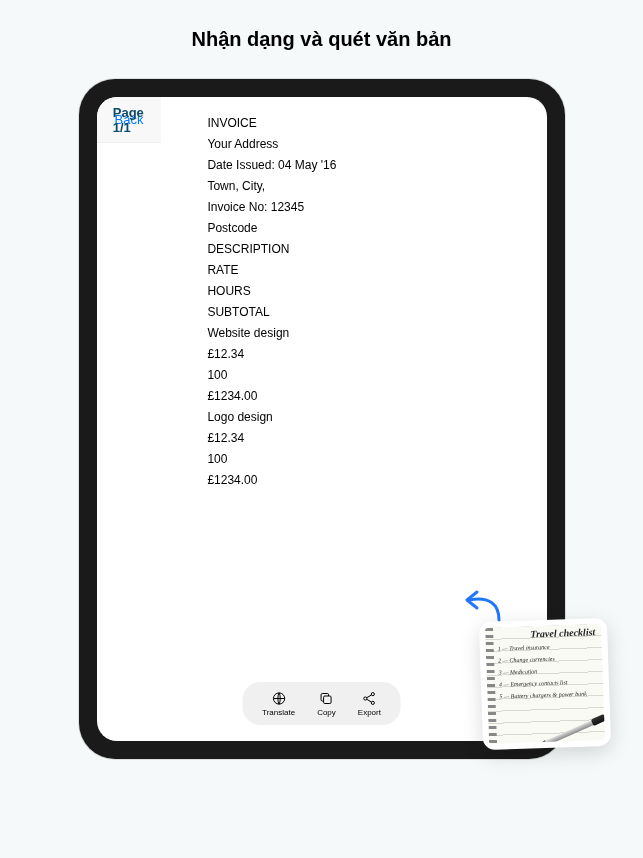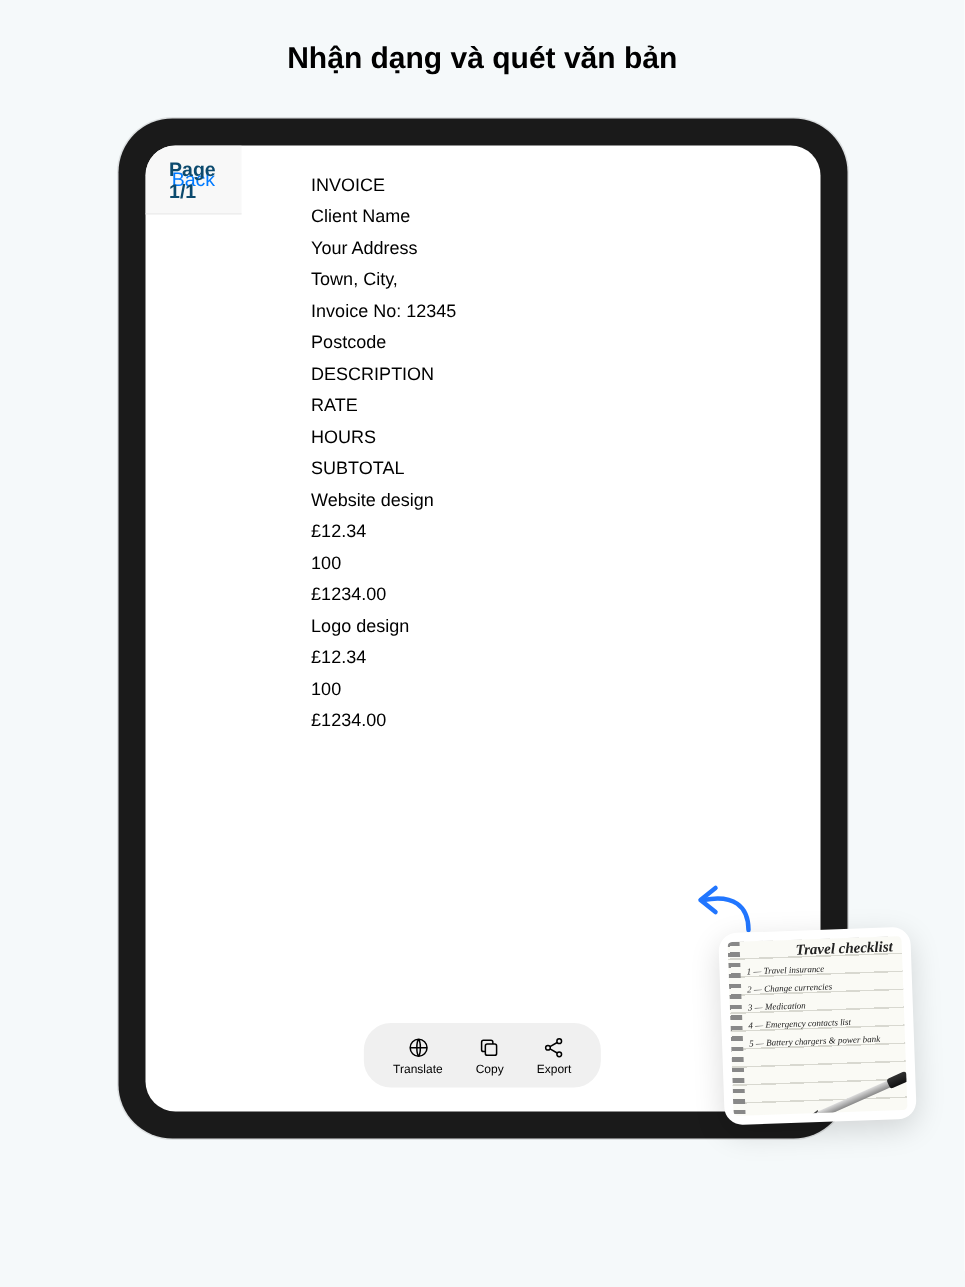--- a/index.html
+++ b/index.html
@@ -204,22 +204,22 @@
 <div class="tablet-frame">
   <div class="tablet-screen">
 
     <div class="nav-bar">
       <span class="back-btn">Back</span>
       <span class="page-title">Page 1/1</span>
     </div>
 
     <div class="content">
       <div class="content-line">INVOICE</div>
-      <div class="content-line">Client Name</div>
       <div class="content-line">Your Address</div>
+      <div class="content-line">Date Issued: 04 May '16</div>
       <div class="content-line">Town, City,</div>
       <div class="content-line">Invoice No: 12345</div>
       <div class="content-line">Postcode</div>
       <div class="content-line">DESCRIPTION</div>
       <div class="content-line">RATE</div>
       <div class="content-line">HOURS</div>
       <div class="content-line">SUBTOTAL</div>
       <div class="content-line">Website design</div>
       <div class="content-line">£12.34</div>
       <div class="content-line">100</div>

